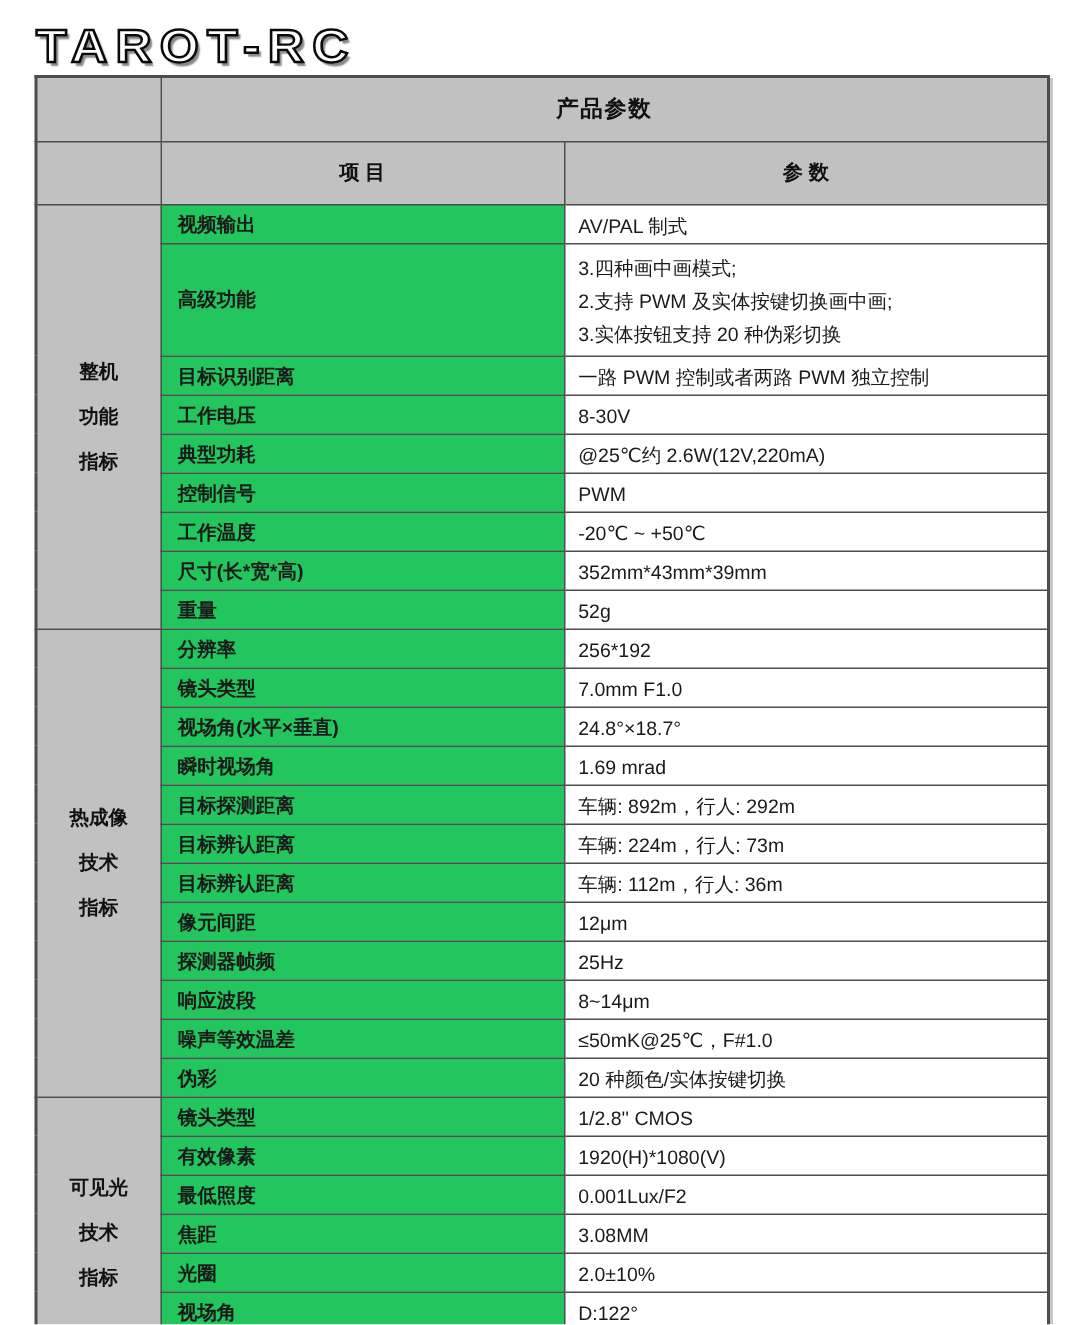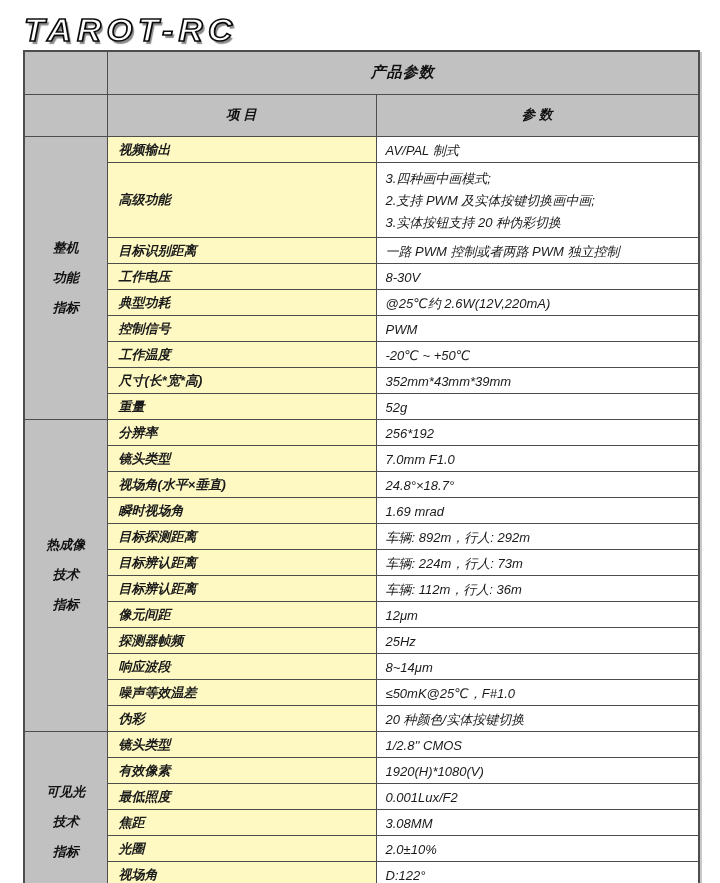--- a/index.html
+++ b/index.html
@@ -7,21 +7,20 @@
     background: #ffffff;
     font-family: "Liberation Sans", "DejaVu Sans", sans-serif;
     color: #1a1a1a;
   }
   .page {
     position: relative;
     width: 720px;
     height: 883px;
     background: #ffffff;
     overflow: hidden;
-    font-style: italic;
   }
   
   .logo {
     position: absolute;
     left: 24px;
     top: 13px;
     font-size: 31px;
     font-weight: 700;
     letter-spacing: 5px;
     color: #ffffff;
@@ -64,21 +63,21 @@
     background: #c1c1c1;
     text-align: center;
     font-weight: 700;
     font-size: 13px;
     color: #111;
     padding: 4px 16px;
   }
   .group-line { line-height: 30px; }
 
   .item-cell {
-    background: #fef9c3;
+    background: #22c55e;
     font-weight: 700;
     padding: 3px 6px 3px 11px;
     height: 23px;
     line-height: 17px;
   }
   .value-cell {
     background: #ffffff;
     font-weight: 400;
     padding: 5px 6px 3px 9px;
     height: 23px;

